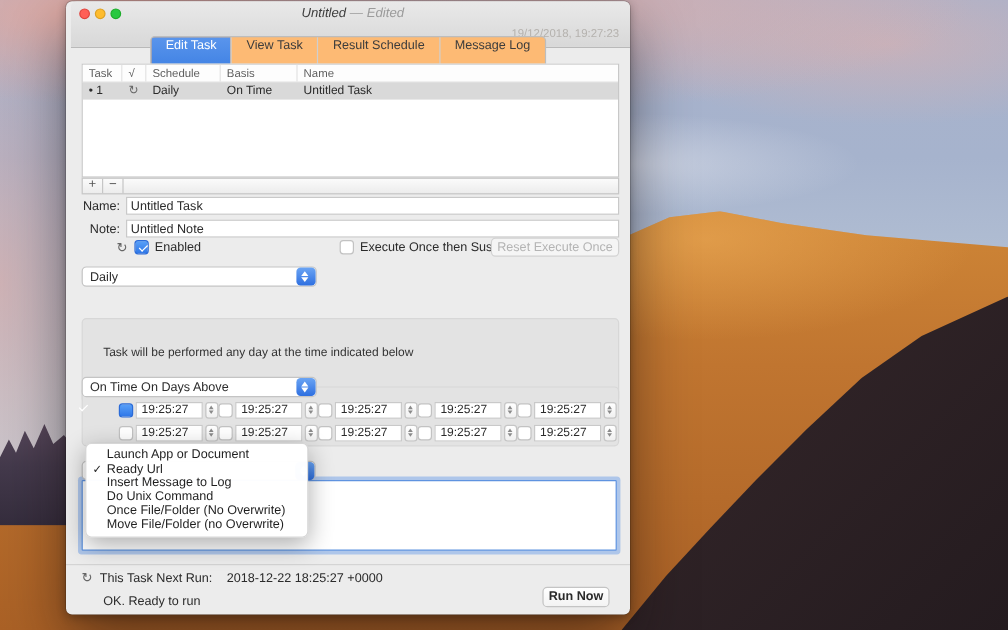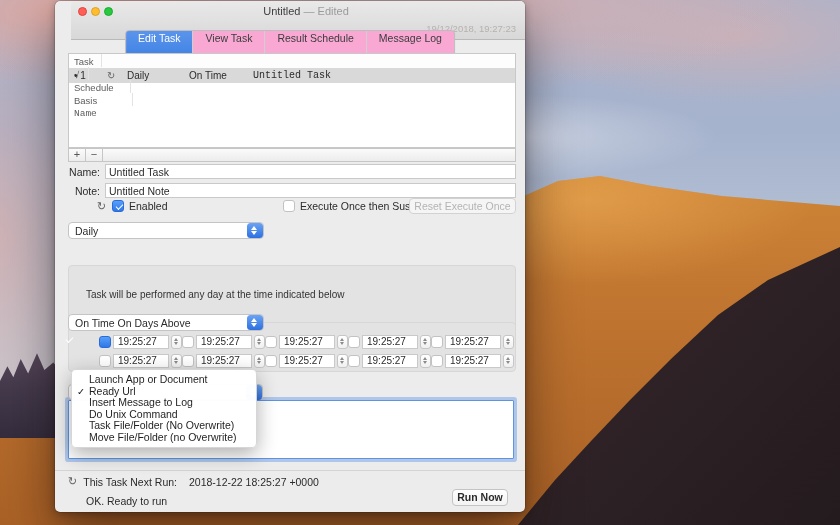--- a/index.html
+++ b/index.html
@@ -35,53 +35,53 @@
   }
 
   
   .window{
     position:absolute; left:55px; top:1px; width:470px; height:511px;
     background:#ececec; border-radius:5px; overflow:hidden;
     box-shadow:0 22px 50px rgba(20,10,10,.5), 0 2px 8px rgba(0,0,0,.3), 0 0 0 .5px rgba(0,0,0,.25);
     font-size:10.5px; color:#2b2b2b;
   }
   .titlebar{
-    position:absolute; left:16px; top:0; width:100%; height:39px;
+    position:absolute; left:4px; top:0; width:100%; height:39px;
     background:linear-gradient(180deg,#e9e9e9,#d8d8d8);
-    border-bottom:1px solid #b9b9b9; border-radius:5px 5px 0 0;
+    border-bottom:1px solid #b9b9b9; border-radius:5px 5px 0 0;font-style:italic;
   }
   .title-text{ position:absolute; width:100%; top:4px; text-align:center; font-size:11px; color:#3e3e3e; }
   .title-text .edited{ color:#9b9b9b; }
   .lights{ position:absolute; left:7px; top:6px; display:flex; gap:4px; }
   .light{ width:9px; height:9px; border-radius:50%; }
   .light.red{ background:#ff5f57; border:.5px solid #e0443e; }
   .light.yellow{ background:#febc2e; border:.5px solid #dea123; }
   .light.green{ background:#28c840; border:.5px solid #1dad2b; }
 
   .datetime{ position:absolute; top:22px; right:9px; font-size:9.5px; color:#b5b2ae; }
 
   
   .tabs{
     position:absolute; top:29px; left:50%; transform:translateX(-50%);
-    display:flex; height:33px; background:#f9a8d4; border:1px solid #bdbdbd; border-radius:4px; overflow:hidden;
+    display:flex; height:33px; background:#fdba74; border:1px solid #bdbdbd; border-radius:4px; overflow:hidden;
   }
   .tab{ padding:0 12px; font-size:10.5px; line-height:15px; color:#3c3c3c; border-right:1px solid #cfcfcf; white-space:nowrap; }
   .tab:last-child{ border-right:none; }
   .tab.selected{ background:linear-gradient(180deg,#5a95ec,#3b7ee2); color:#fff; }
 
   
   .task-table{
     position:absolute; left:13px; top:52px; width:448px; height:95px;
     background:#fff; border:1px solid #c8c8c8;
   }
-  .t-head{ display:flex; height:15px; background:#fdfdfd; border-bottom:1px solid #d9d9d9; font-size:9.5px; color:#5d5d5d;flex-direction:column; }
+  .t-head{ display:flex; height:15px; background:#fdfdfd; border-bottom:1px solid #d9d9d9; font-size:9.5px; color:#5d5d5d; }
   .t-head .tc{ border-right:1px solid #e3e3e3; padding:2px 0 0 5px; }
   .t-row{ display:flex; height:14px; background:#d9d9d9; font-size:10px; color:#2b2b2b; }
   .t-row .tc{ padding:1px 0 0 5px; }
-  .tc.c-task{ width:33px; } .tc.c-check{ width:20px; } .tc.c-sched{ width:62px; } .tc.c-basis{ width:64px; } .tc.c-name{ flex:1; border-right:none;font-family:Liberation Mono, monospace; }
+  .tc.c-task{ width:33px; } .tc.c-check{ width:20px; } .tc.c-sched{ width:62px; } .tc.c-basis{ width:64px; } .tc.c-name{ flex:1; border-right:none; }
   .refresh-glyph{ font-family:"DejaVu Sans",sans-serif; color:#666; }
 
   
   .pm-bar{
     position:absolute; left:13px; top:147px; width:448px; height:14px;
     background:linear-gradient(180deg,#fbfbfb,#ececec); border:1px solid #c6c6c6; display:flex;
   }
   .pm-btn{ width:17px; height:100%; border-right:1px solid #c6c6c6; text-align:center; font-size:11px; line-height:11px; color:#555; }
 
   
@@ -330,21 +330,21 @@
       <div class="menu-item">
         <span class="mi-check"></span>
         <span>Insert Message to Log</span>
       </div>
       <div class="menu-item">
         <span class="mi-check"></span>
         <span>Do Unix Command</span>
       </div>
       <div class="menu-item">
         <span class="mi-check"></span>
-        <span>Task File/Folder (No Overwrite)</span>
+        <span>Once File/Folder (No Overwrite)</span>
       </div>
       <div class="menu-item">
         <span class="mi-check"></span>
         <span>Move File/Folder (no Overwrite)</span>
       </div>
     </div>
 
     <div class="urlbox"></div>
 
     <div class="divider"></div>

